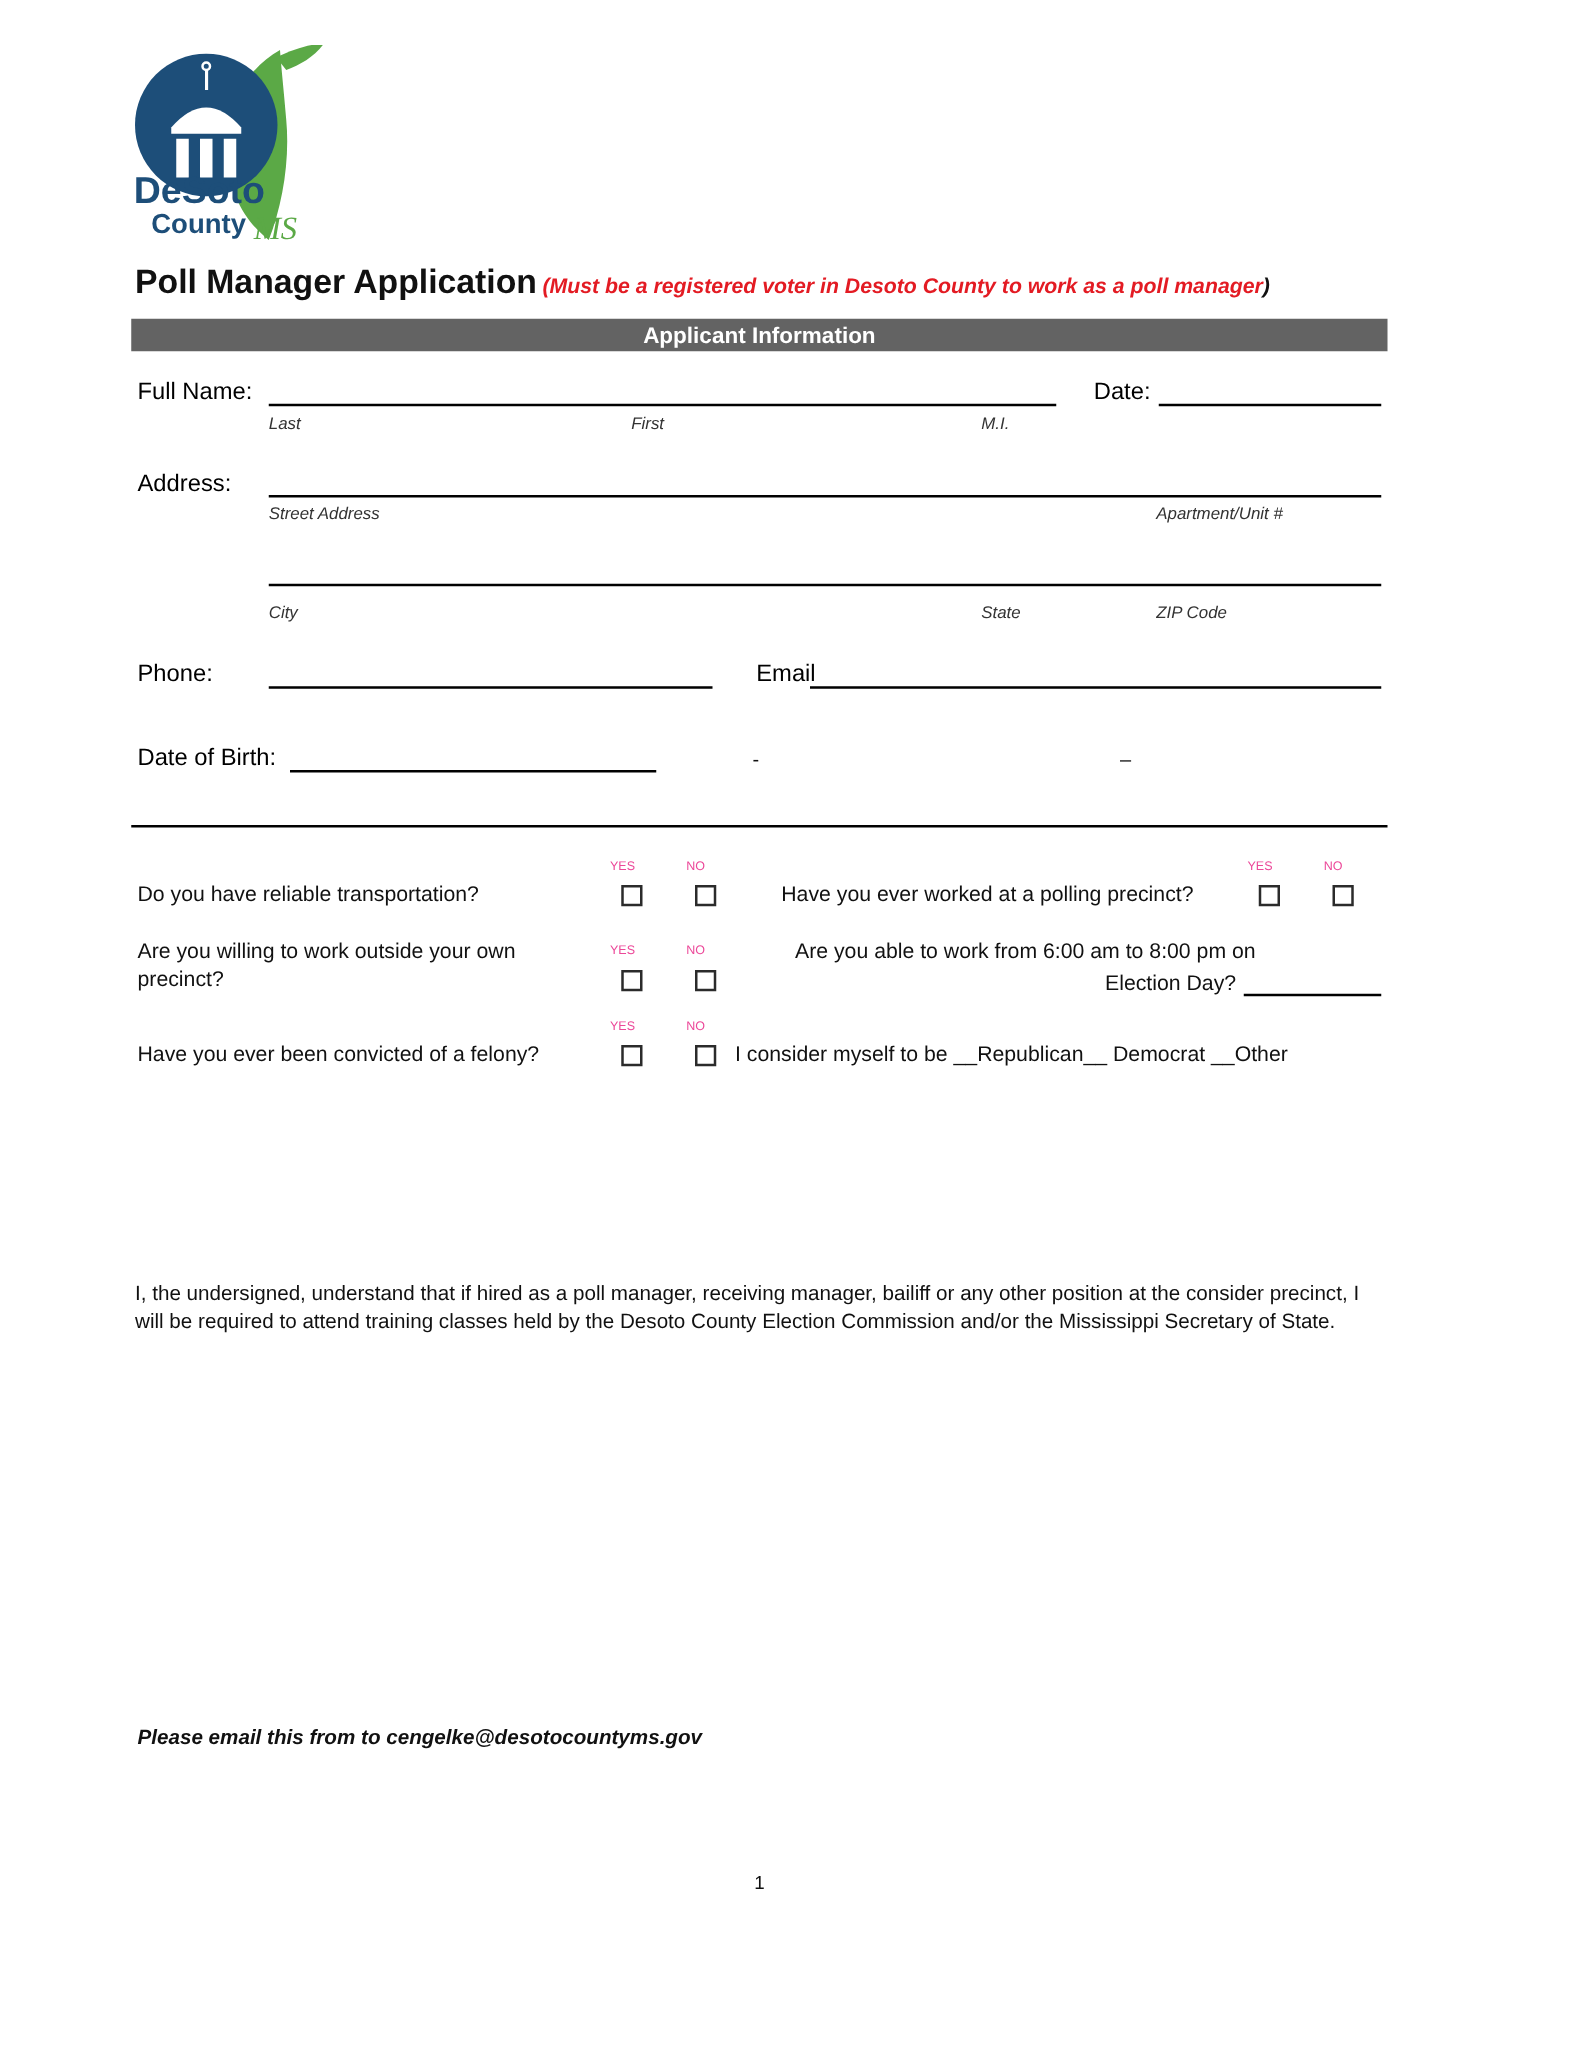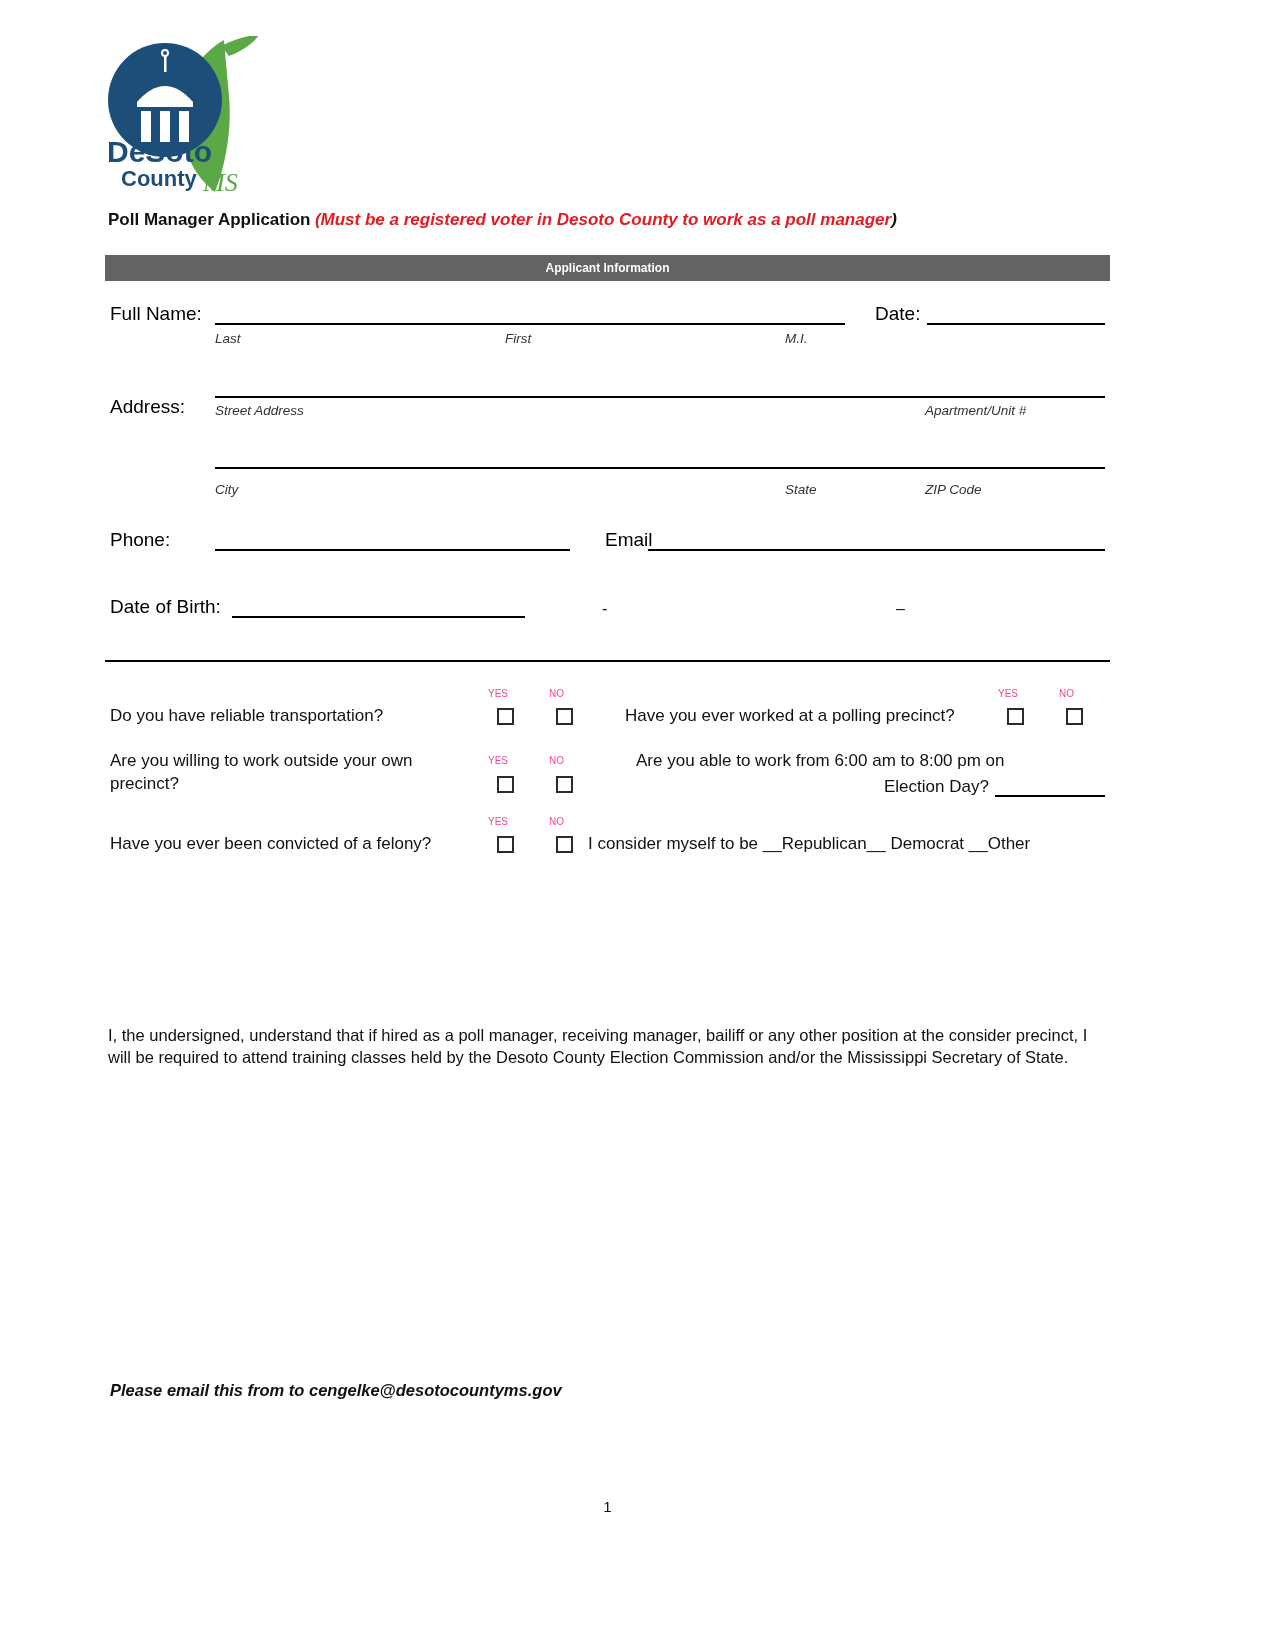--- a/index.html
+++ b/index.html
@@ -14,26 +14,26 @@
   .yn{font-size:10px;color:#ec4899;}
   .cbox{
     position:absolute;width:13px;height:13px;border:2px solid #2b2b2b;background:#fff;
   }
   .qtext{font-size:17px;color:#111;}
   #doc-title{
     left:400px;top:106px;width:710px;text-align:right;
     font-size:31px;font-weight:bold;color:#6d6e71;letter-spacing:0.5px;
   }
   #form-title-row{left:108px;top:210px;width:1010px;white-space:nowrap;}
-  #form-title-main{font-size:17px;font-weight:bold;color:#111;}
+  #form-title-main{font-size:27px;font-weight:bold;color:#111;}
   #form-title-note{font-size:17px;font-weight:bold;font-style:italic;color:#e31b23;}
   #form-title-close{font-size:17px;font-weight:bold;font-style:italic;color:#111;}
   #section-bar{
     left:105px;top:255px;width:1005px;height:26px;background:#636363;
-    color:#ffffff;font-size:12px;font-weight:bold;text-align:center;line-height:26px;
+    color:#ffffff;font-size:18px;font-weight:bold;text-align:center;line-height:26px;
   }
   #ack-paragraph{left:108px;top:1024px;width:1002px;font-size:16.5px;line-height:22px;color:#111;}
   #signature-box{left:105px;top:1122px;width:997px;height:205px;border:3px solid #000;}
   .boxhint{font-size:13.5px;color:#333;}
   #footer-note{left:110px;top:1381px;font-size:16.5px;font-weight:bold;font-style:italic;color:#111;}
   #page-number{left:105px;top:1498px;width:1005px;text-align:center;font-size:15px;color:#111;}
   .dash{font-size:16px;color:#111;}
 </style>
 </head>
 <body>
@@ -68,21 +68,21 @@
   <div class="abs" id="section-bar">Applicant Information</div>
 
   <div class="abs label" style="left:110px;top:303px;">Full Name:</div>
   <div class="abs fill-line" style="left:215px;top:305px;width:630px;"></div>
   <div class="abs label" style="left:875px;top:303px;">Date:</div>
   <div class="abs fill-line" style="left:927px;top:305px;width:178px;"></div>
   <div class="abs hint" style="left:215px;top:331px;">Last</div>
   <div class="abs hint" style="left:505px;top:331px;">First</div>
   <div class="abs hint" style="left:785px;top:331px;">M.I.</div>
 
-  <div class="abs label" style="left:110px;top:396px;">Address:</div>
+  <div class="abs label" style="left:110px;top:377px;">Address:</div>
   <div class="abs fill-line" style="left:215px;top:378px;width:890px;"></div>
   <div class="abs hint" style="left:215px;top:403px;">Street Address</div>
   <div class="abs hint" style="left:925px;top:403px;">Apartment/Unit #</div>
 
   <div class="abs fill-line" style="left:215px;top:449px;width:890px;"></div>
   <div class="abs hint" style="left:215px;top:482px;">City</div>
   <div class="abs hint" style="left:785px;top:482px;">State</div>
   <div class="abs hint" style="left:925px;top:482px;">ZIP Code</div>
 
   <div class="abs label" style="left:110px;top:529px;">Phone:</div>

